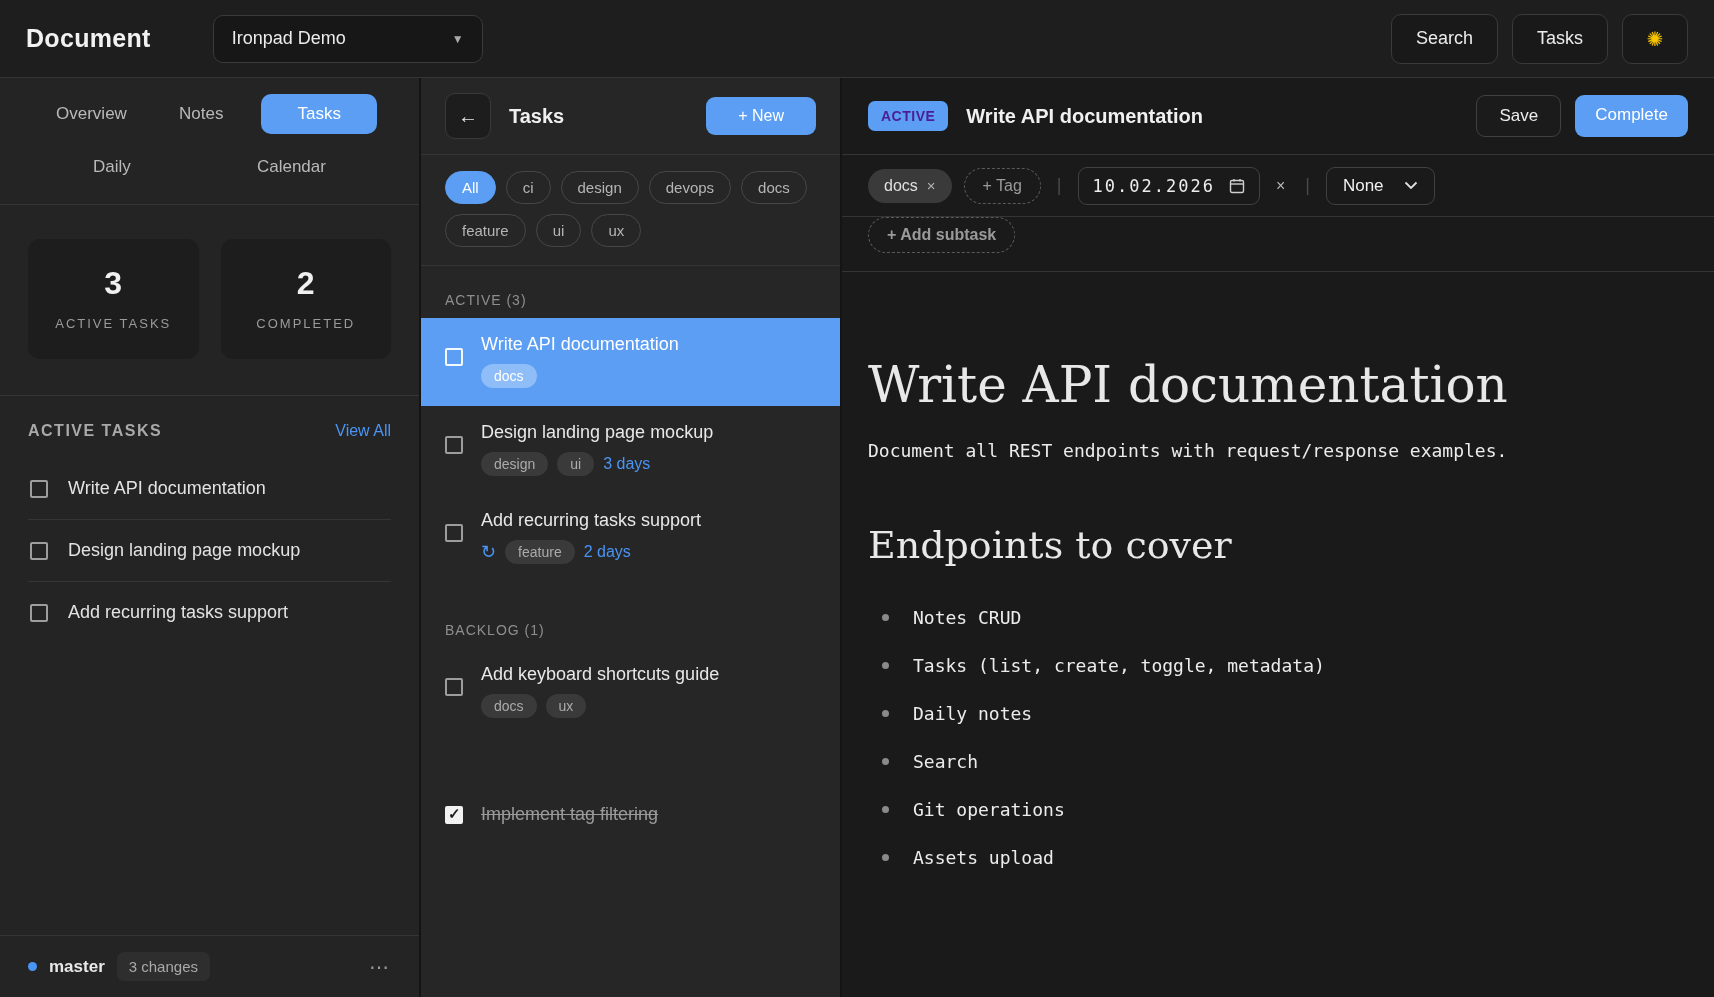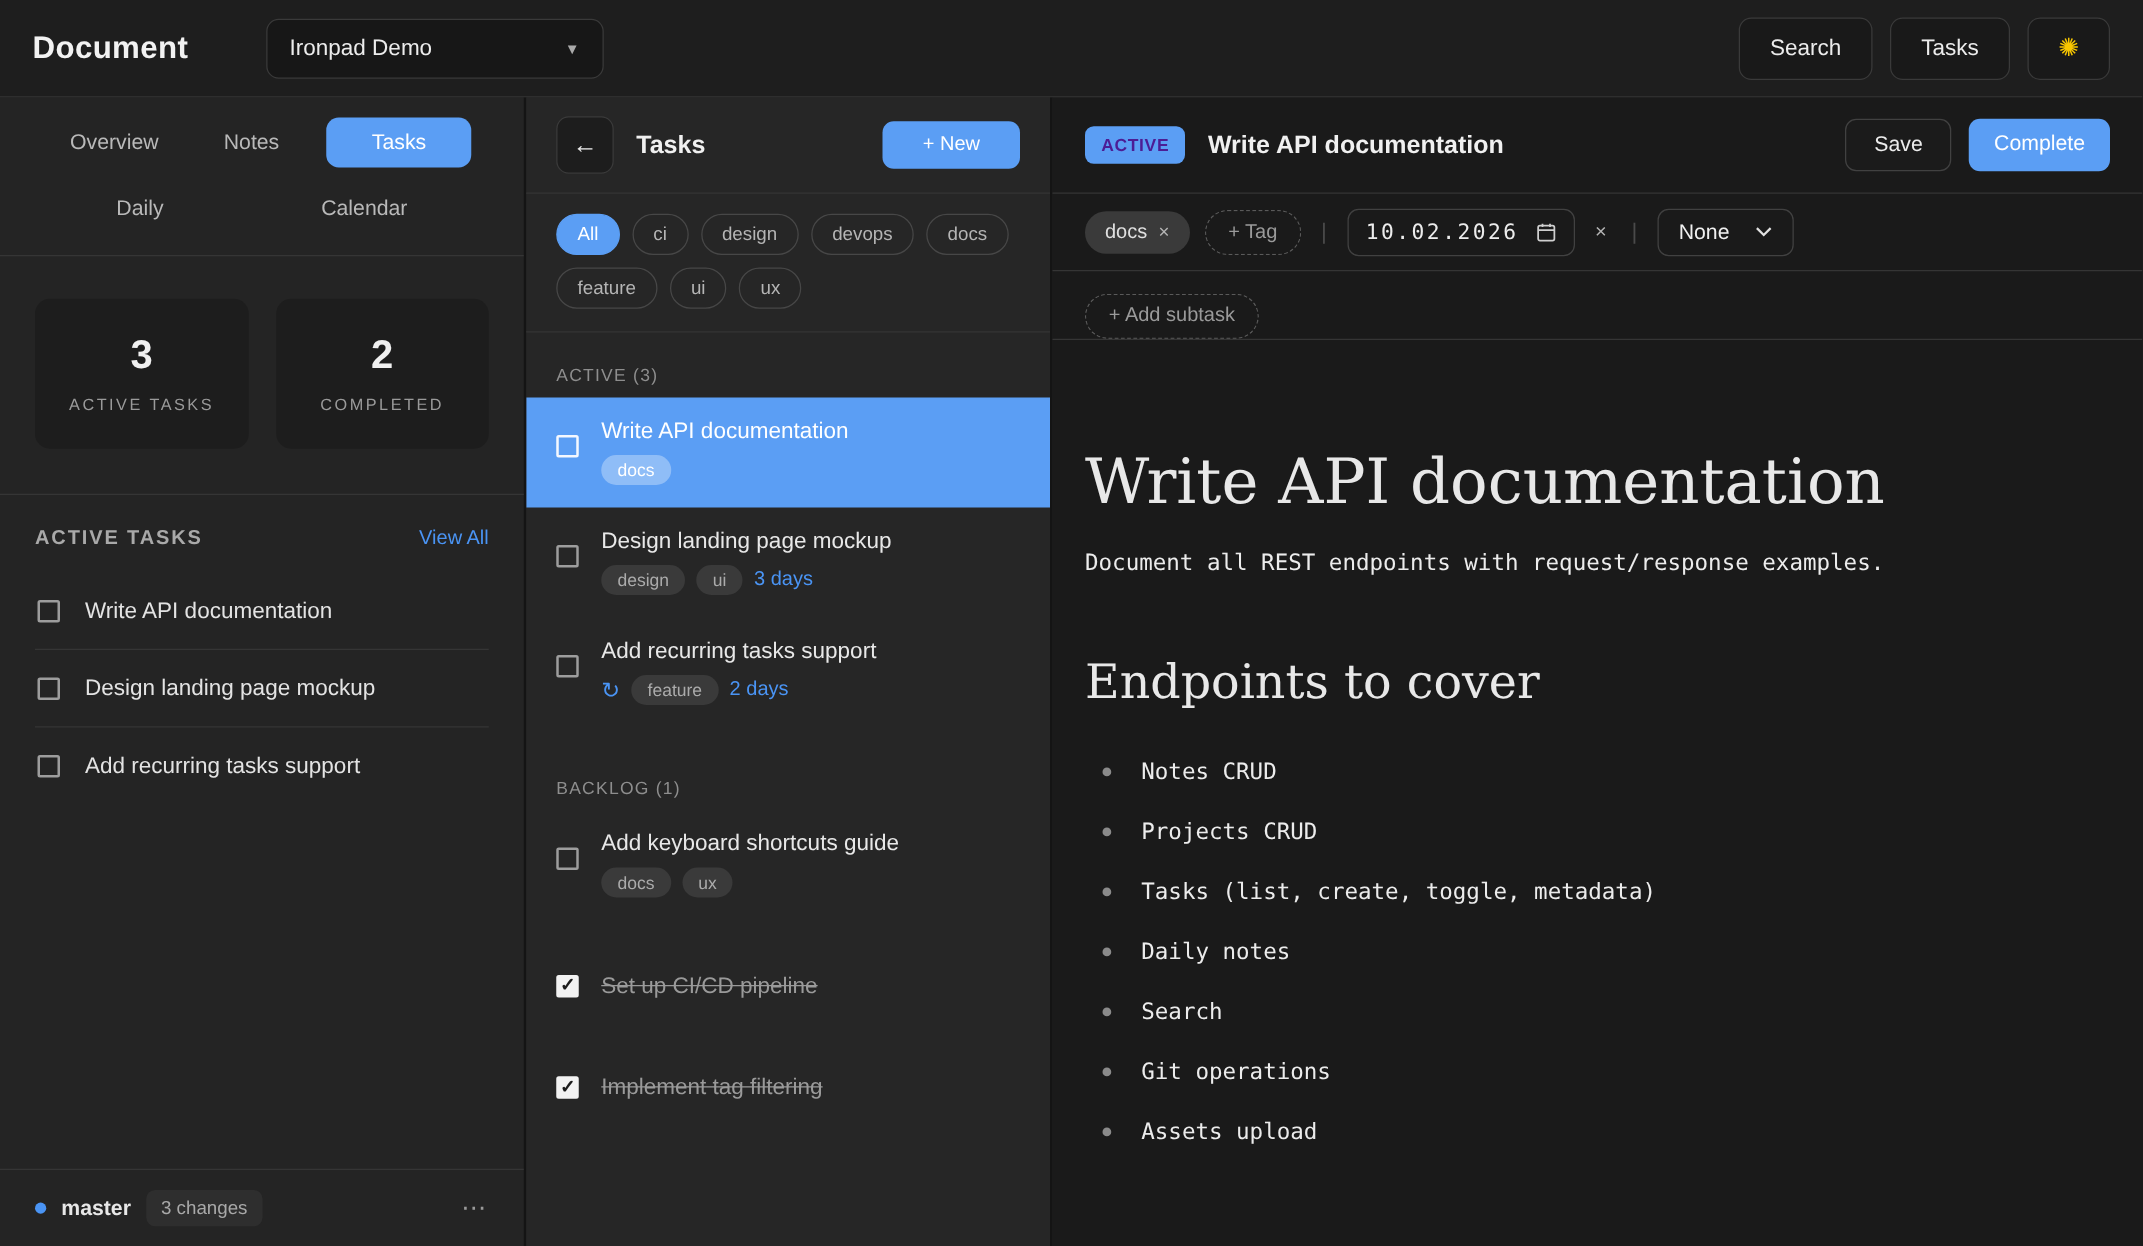--- a/index.html
+++ b/index.html
@@ -179,22 +179,22 @@
     display: flex; align-items: center; gap: 14px; cursor: pointer;
   }
   .date-text { font-family: "DejaVu Sans Mono", monospace; font-size: 17px; color: #ececec; letter-spacing: 2px; }
   .clear-x { color: #b5b5b5; font-size: 16px; cursor: pointer; padding: 0 4px; }
   .select-field {
     border: 1px solid #414141; border-radius: 9px; padding: 8px 16px;
     display: flex; align-items: center; gap: 20px; cursor: pointer;
   }
   .select-field .sel-label { font-size: 17px; color: #f0f0f0; }
   .subtask-row {
-    height: 55px; flex: 0 0 55px; display: flex; align-items: flex-end;
-    padding: 0 26px; border-bottom: 1px solid #353535;
+    height: 55px; flex: 0 0 55px; display: flex; align-items: flex-start;
+    padding: 0 26px; border-bottom: 1px solid #353535; font-weight: bold;
   }
   .doc { flex: 1; overflow: hidden; padding: 0 40px 0 26px; }
   .doc h1 {
     margin-top: 84px; font-family: "DejaVu Serif", "Liberation Serif", serif;
     font-size: 50px; font-weight: normal; color: #e8e8e8;
   }
   .doc .desc {
     margin-top: 26px; font-family: "DejaVu Sans Mono", "Liberation Mono", monospace;
     font-size: 18px; color: #ececec;
   }
@@ -350,26 +350,20 @@
           <div class="task-title">Add keyboard shortcuts guide</div>
           <div class="task-meta">
             <span class="tag">docs</span>
             <span class="tag">ux</span>
           </div>
         </div>
       </div>
 
       <div class="gap-lg"></div>
 
-      <div class="task-row single">
-        <span class="cb checked"></span>
-        <div class="task-main">
-          <div class="task-title done">Set up CI/CD pipeline</div>
-        </div>
-      </div>
       <div class="gap-lg"></div>
       <div class="task-row single">
         <span class="cb checked"></span>
         <div class="task-main">
           <div class="task-title done">Implement tag filtering</div>
         </div>
       </div>
     </div>
   </div>
 
@@ -417,24 +411,20 @@
       <h1>Write API documentation</h1>
       <div class="desc">Document all REST endpoints with request/response examples.</div>
       <h2>Endpoints to cover</h2>
       <ul>
         <li>
             <span class="bullet-dot"></span>
             <span>Notes CRUD</span>
           </li>
         <li>
             <span class="bullet-dot"></span>
-            <span>Projects CRUD</span>
-          </li>
-        <li>
-            <span class="bullet-dot"></span>
             <span>Tasks (list, create, toggle, metadata)</span>
           </li>
         <li>
             <span class="bullet-dot"></span>
             <span>Daily notes</span>
           </li>
         <li>
             <span class="bullet-dot"></span>
             <span>Search</span>
           </li>

